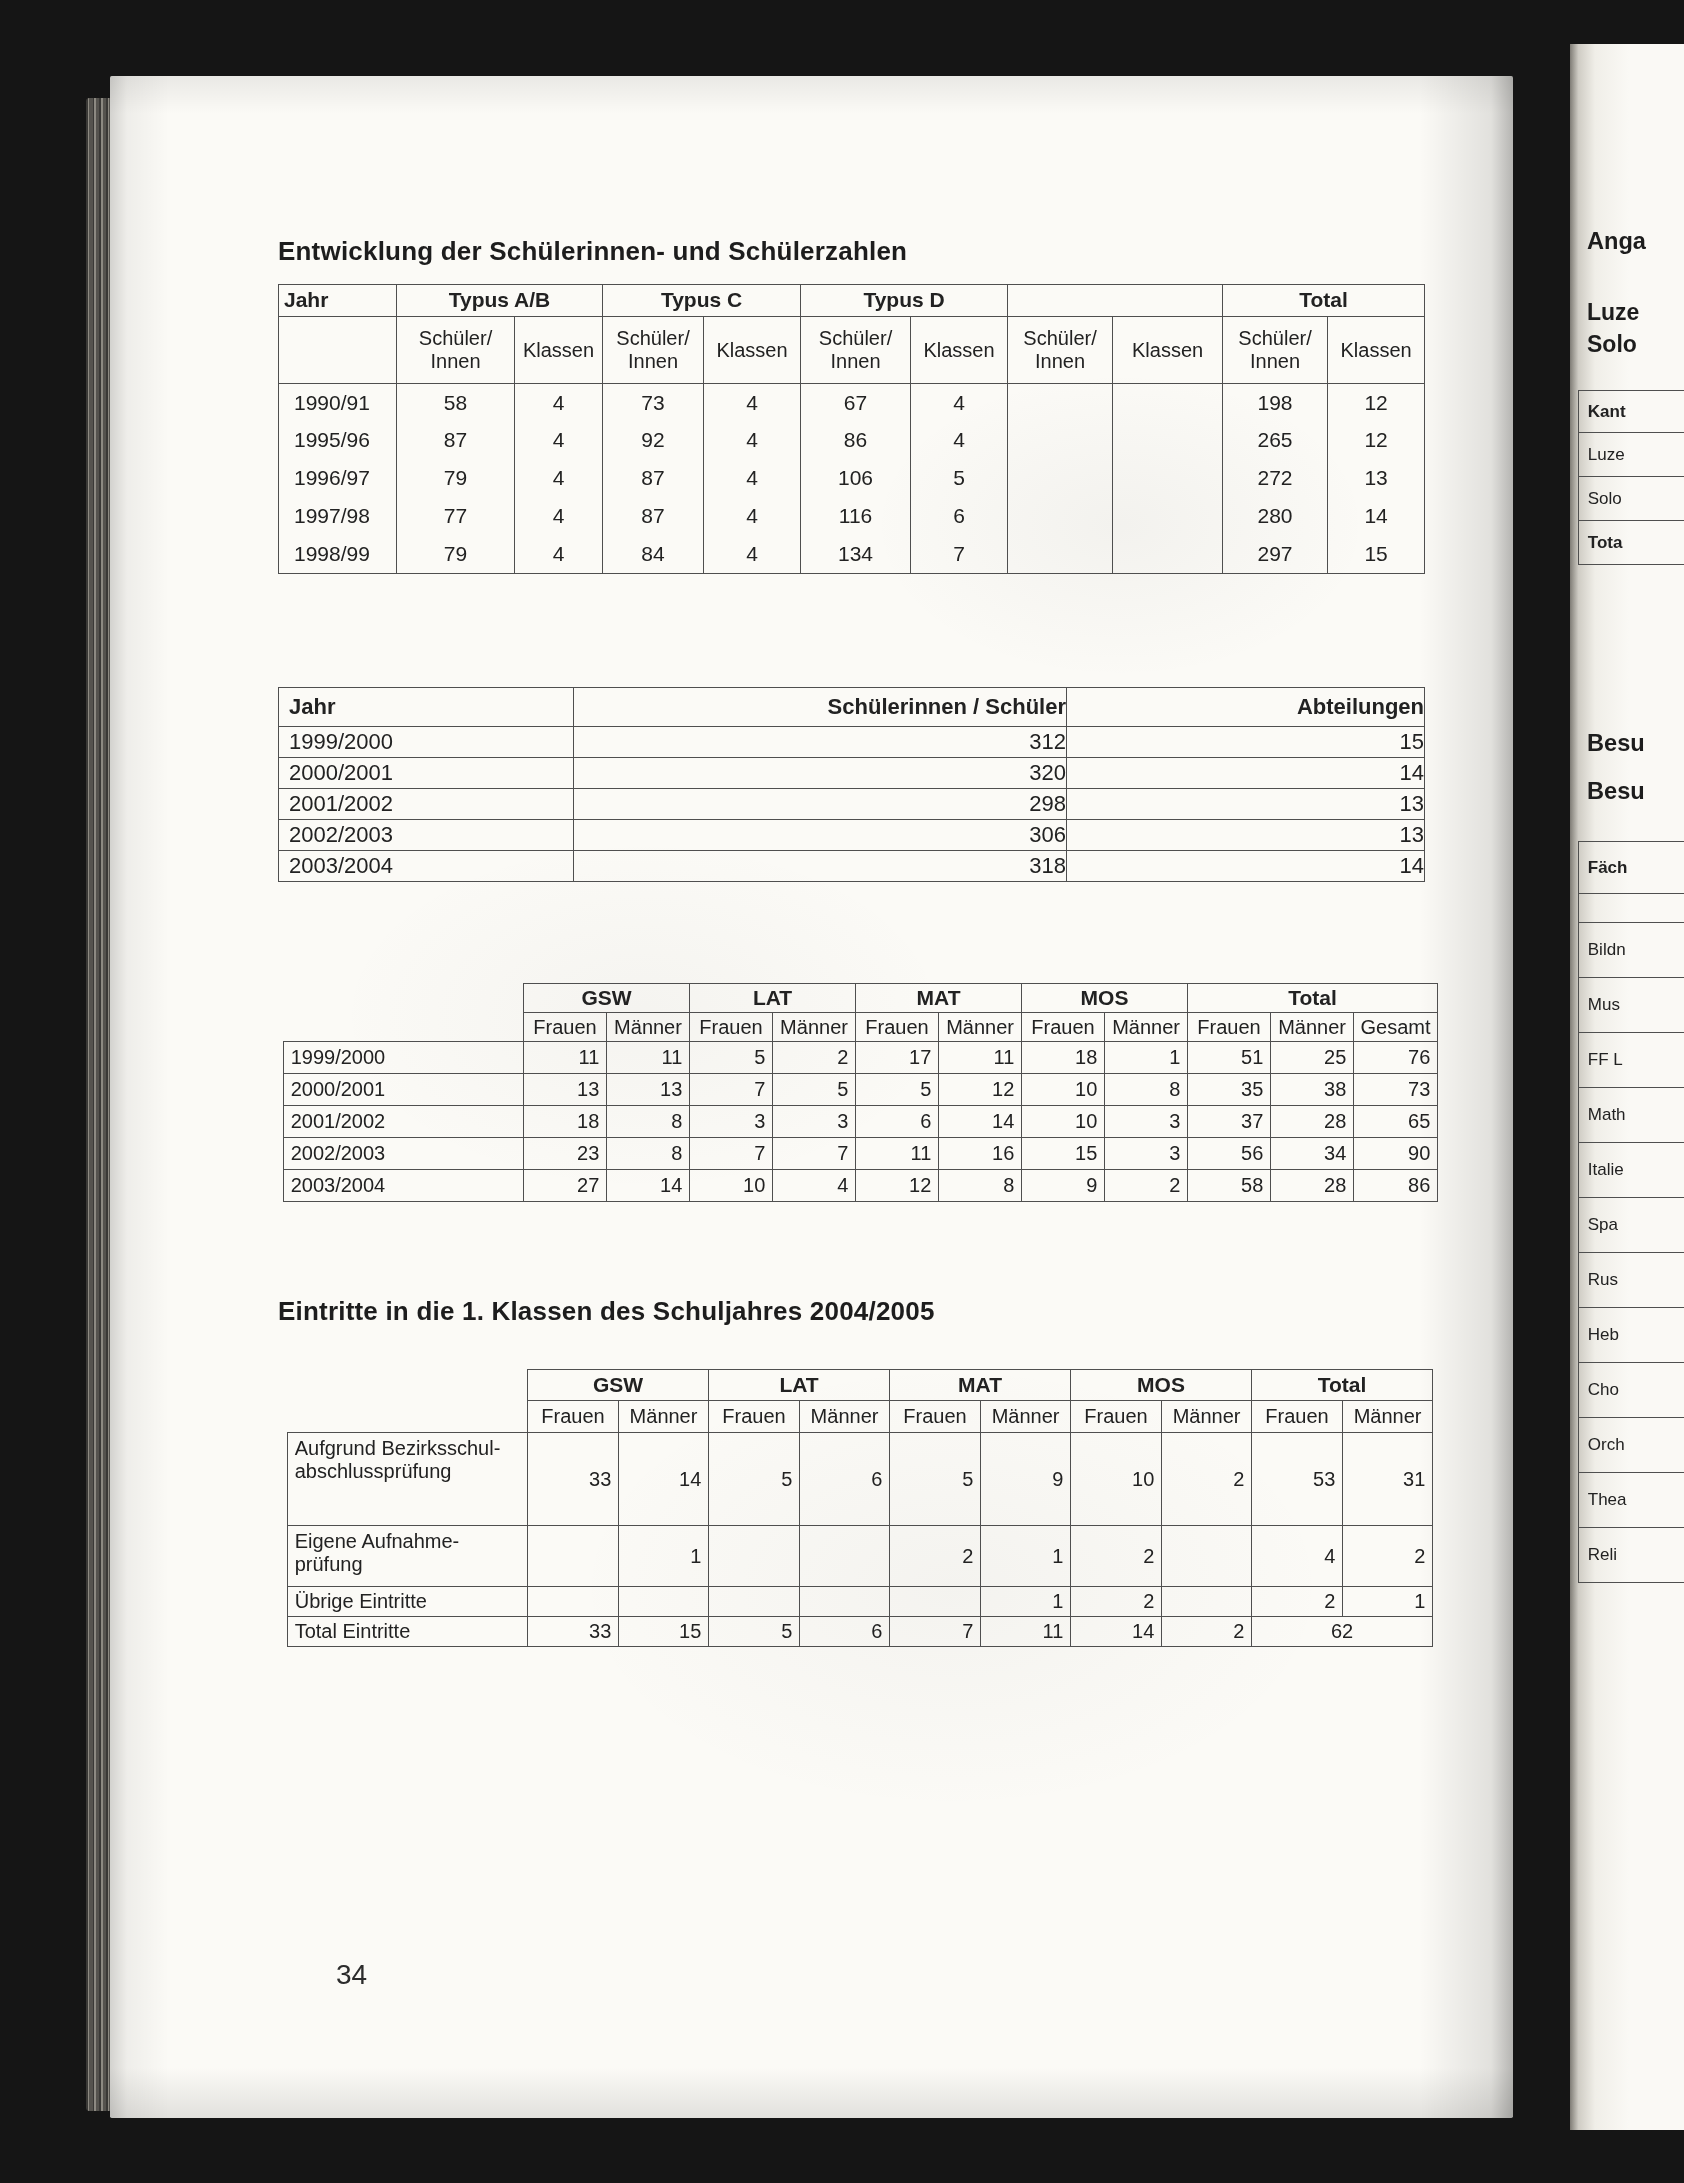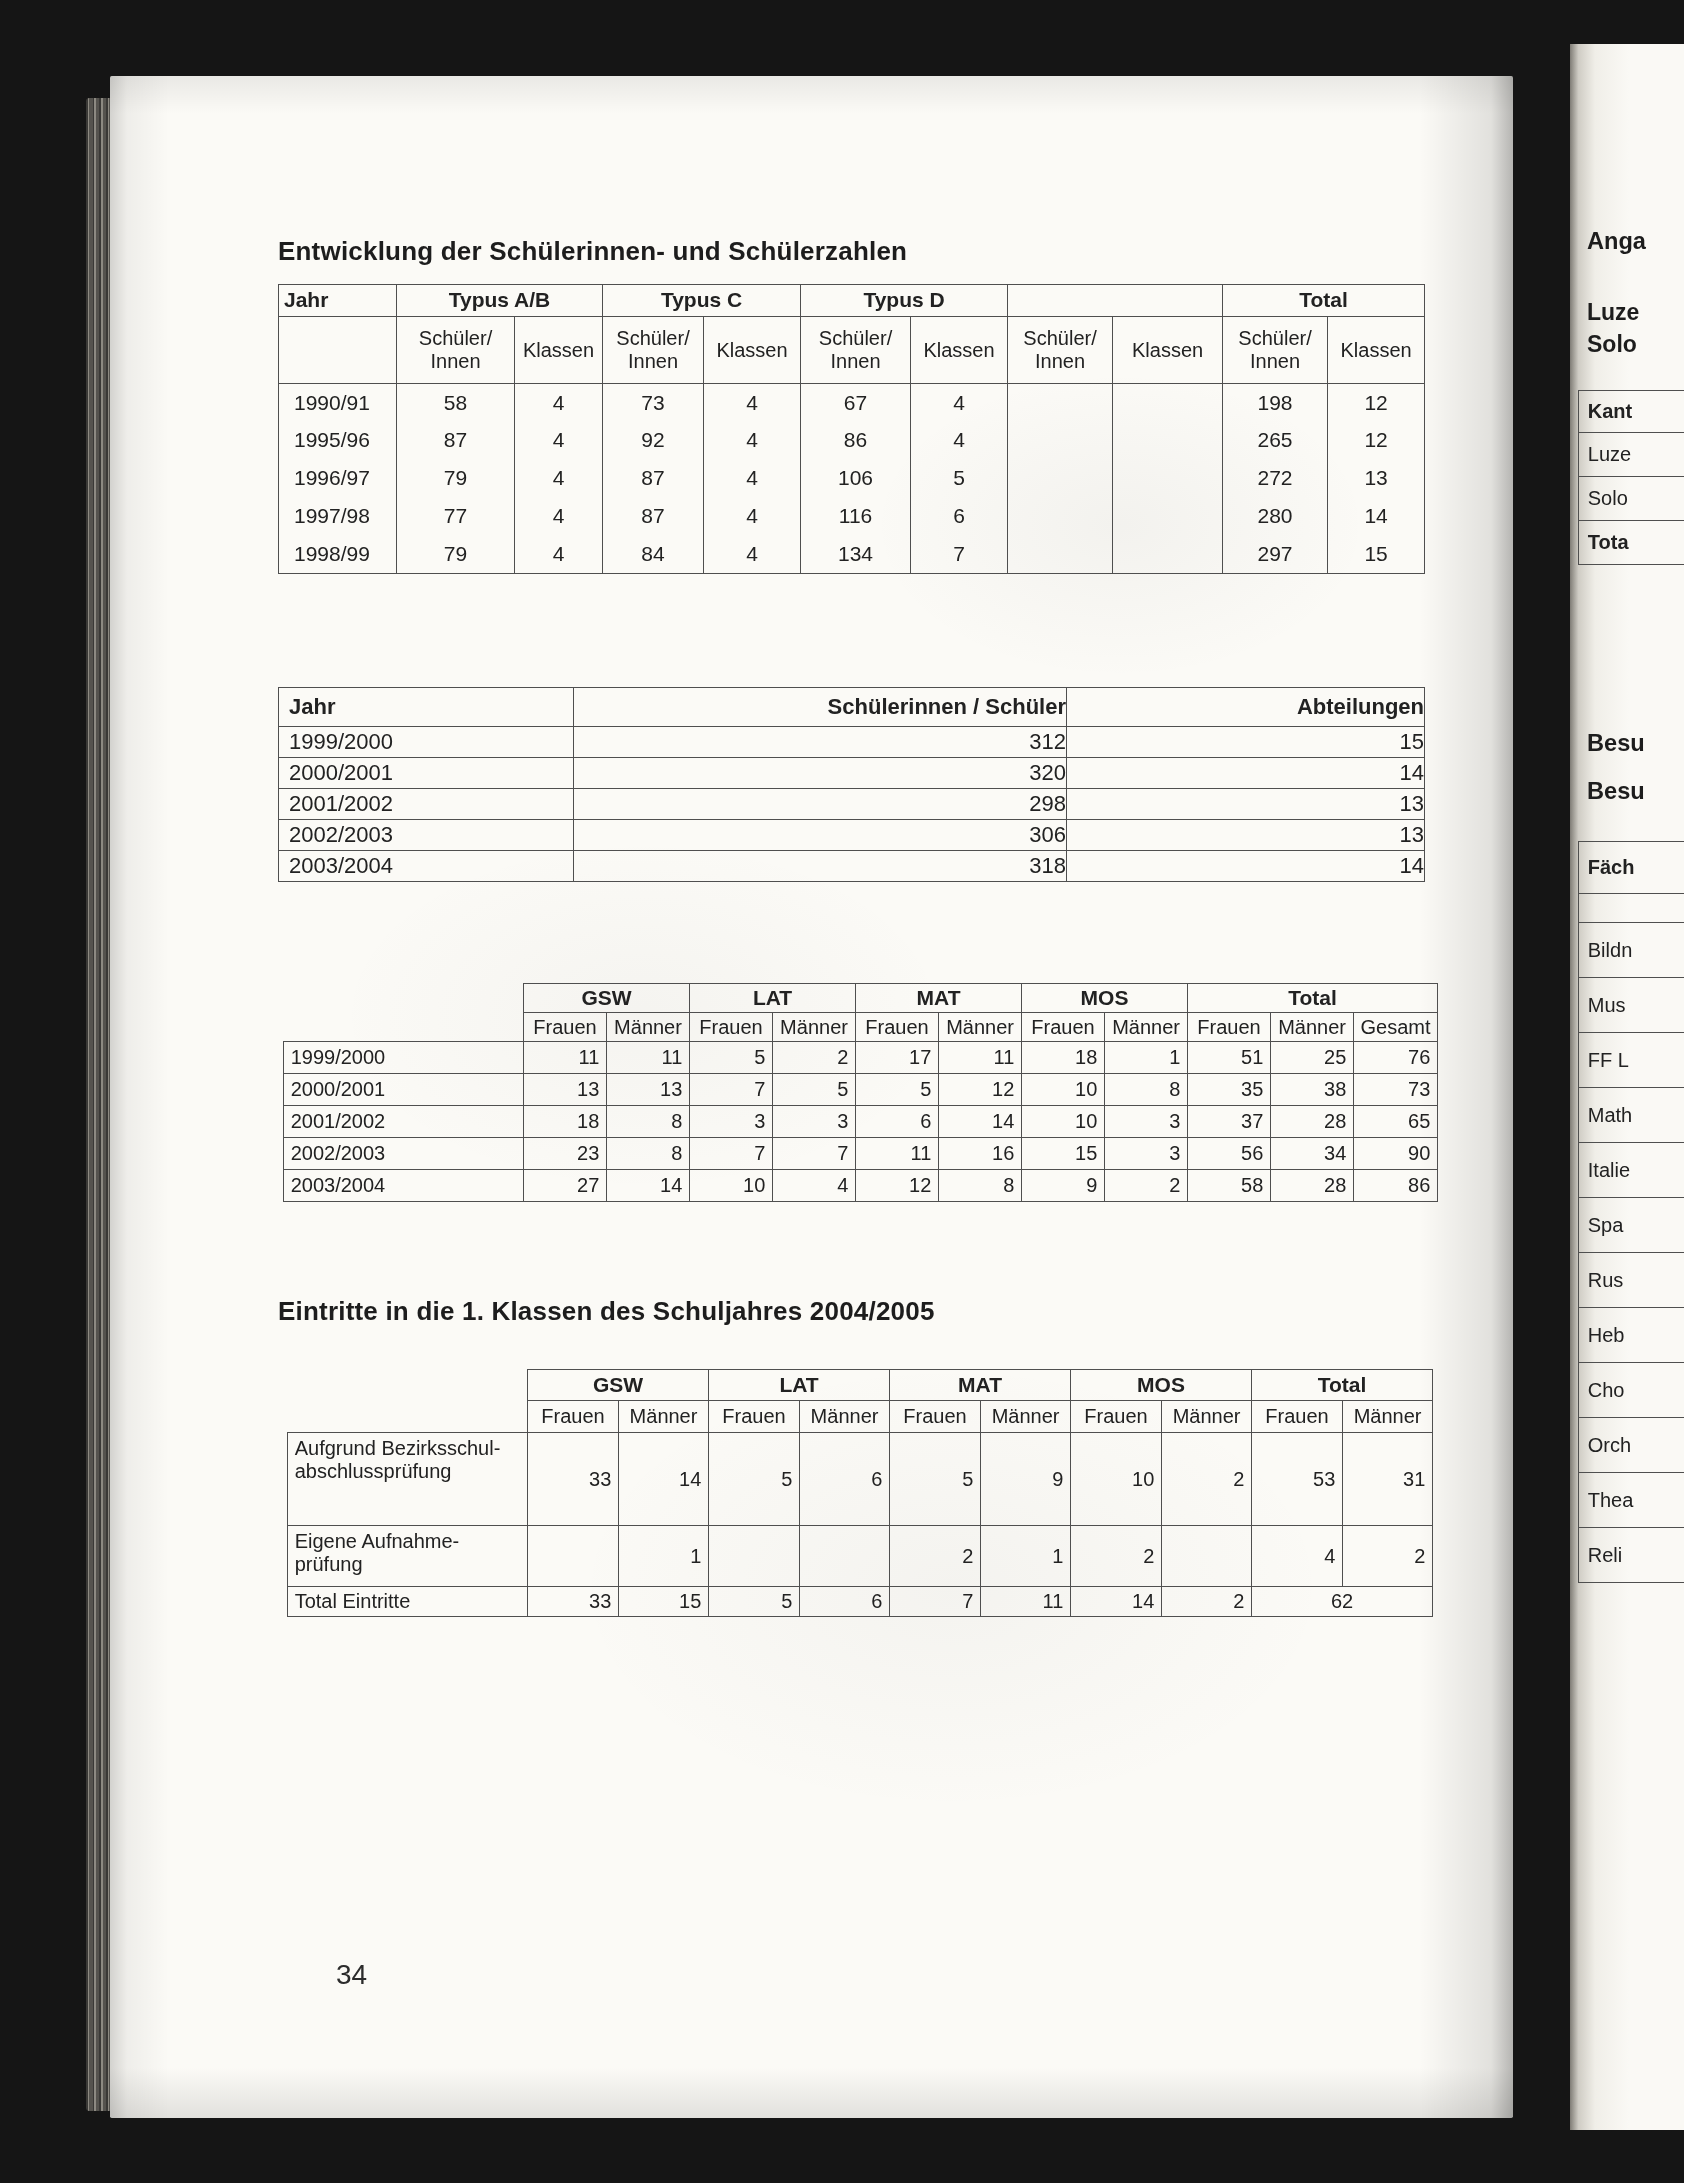--- a/index.html
+++ b/index.html
@@ -67,21 +67,21 @@
   
   .t3 th, .t3 td, .t4 th, .t4 td { border:1.7px solid #4f4f4f; }
   .t3 td, .t4 td { font-size:20px; text-align:right; padding-right:6.7px; }
   .t3 td:first-child, .t4 td:first-child { text-align:left; padding-left:6.7px; padding-right:0; }
   .t4 tr.tall td:first-child { vertical-align:top; padding-top:4.2px; }
   .t3 td.ctr, .t4 td.ctr { text-align:center; padding-right:0; }
 
   
   .rp-head { position:absolute; left:17px; font-size:23.6px; font-weight:bold; color:#1d1d1d; white-space:nowrap; }
   .rp-frag { position:absolute; left:8.4px; right:0; border-top:1.7px solid #4f4f4f; border-left:1.7px solid #4f4f4f; }
-  .frag-row { border-bottom:1.7px solid #4f4f4f; display:flex; align-items:center; padding-left:8.4px; font-size:20px; color:#222; white-space:nowrap; overflow:hidden; }
+  .frag-row { border-bottom:1.7px solid #4f4f4f; display:flex; align-items:center; padding-left:8.4px; font-size:17px; color:#222; white-space:nowrap; overflow:hidden; }
   .frag-row.hdr { font-weight:bold; }
 </style>
 </head>
 <body>
 
 <div class="stack"></div>
 
 <div class="page-left">
   <div class="mottle"></div>
 
@@ -422,20 +422,33 @@
             <td></td>
             <td></td>
             <td>2</td>
             <td>1</td>
             <td>2</td>
             <td></td>
             <td>4</td>
             <td>2</td>
           </tr>
           <tr style="height: 30px;">
+            <td>Übrige Eintritte</td>
+            <td></td>
+            <td></td>
+            <td></td>
+            <td></td>
+            <td></td>
+            <td>1</td>
+            <td>2</td>
+            <td></td>
+            <td>2</td>
+            <td>1</td>
+          </tr>
+          <tr style="height: 30px;">
             <td>Total Eintritte</td>
             <td>33</td>
             <td>15</td>
             <td>5</td>
             <td>6</td>
             <td>7</td>
             <td>11</td>
             <td>14</td>
             <td>2</td>
             <td colspan="2" class="ctr">62</td>

